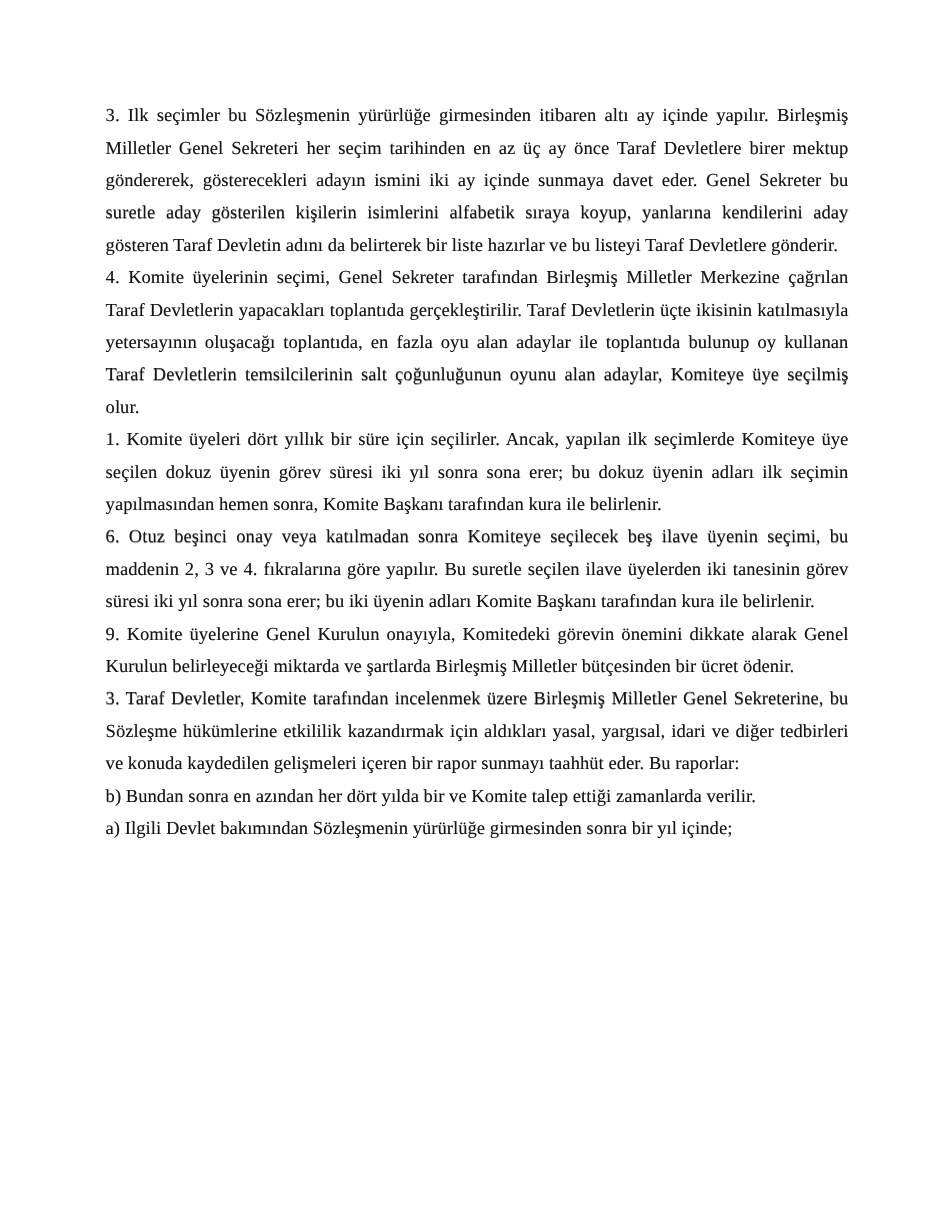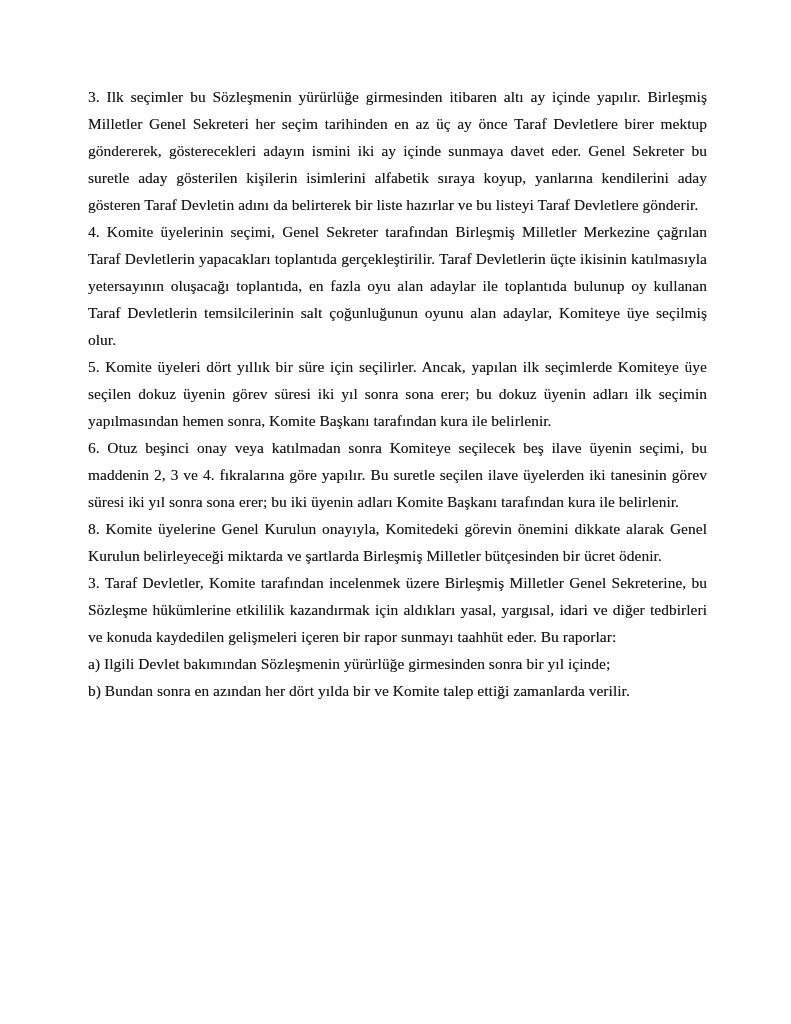--- a/index.html
+++ b/index.html
@@ -28,20 +28,20 @@
     letter-spacing: 0.1px;
   }
 </style>
 </head>
 <body style="background-color: rgb(255, 255, 255);">
 
 <div class="page" style="color: rgb(21, 21, 21);">
   <div class="text-block">
     <p class="para">3. Ilk seçimler bu Sözleşmenin yürürlüğe girmesinden itibaren altı ay içinde yapılır. Birleşmiş Milletler Genel Sekreteri her seçim tarihinden en az üç ay önce Taraf Devletlere birer mektup göndererek, gösterecekleri adayın ismini iki ay içinde sunmaya davet eder. Genel Sekreter bu suretle aday gösterilen kişilerin isimlerini alfabetik sıraya koyup, yanlarına kendilerini aday gösteren Taraf Devletin adını da belirterek bir liste hazırlar ve bu listeyi Taraf Devletlere gönderir.</p>
     <p class="para">4. Komite üyelerinin seçimi, Genel Sekreter tarafından Birleşmiş Milletler Merkezine çağrılan Taraf Devletlerin yapacakları toplantıda gerçekleştirilir. Taraf Devletlerin üçte ikisinin katılmasıyla yetersayının oluşacağı toplantıda, en fazla oyu alan adaylar ile toplantıda bulunup oy kullanan Taraf Devletlerin temsilcilerinin salt çoğunluğunun oyunu alan adaylar, Komiteye üye seçilmiş olur.</p>
-    <p class="para">5. Komite üyeleri dört yıllık bir süre için seçilirler. Ancak, yapılan ilk seçimlerde Komiteye üye seçilen dokuz üyenin görev süresi iki yıl sonra sona erer; bu dokuz üyenin adları ilk seçimin yapılmasından hemen sonra, Komite Başkanı tarafından kura ile belirlenir.</p>
+    <p class="para">1. Komite üyeleri dört yıllık bir süre için seçilirler. Ancak, yapılan ilk seçimlerde Komiteye üye seçilen dokuz üyenin görev süresi iki yıl sonra sona erer; bu dokuz üyenin adları ilk seçimin yapılmasından hemen sonra, Komite Başkanı tarafından kura ile belirlenir.</p>
     <p class="para">6. Otuz beşinci onay veya katılmadan sonra Komiteye seçilecek beş ilave üyenin seçimi, bu maddenin 2, 3 ve 4. fıkralarına göre yapılır. Bu suretle seçilen ilave üyelerden iki tanesinin görev süresi iki yıl sonra sona erer; bu iki üyenin adları Komite Başkanı tarafından kura ile belirlenir.</p>
-    <p class="para">8. Komite üyelerine Genel Kurulun onayıyla, Komitedeki görevin önemini dikkate alarak Genel Kurulun belirleyeceği miktarda ve şartlarda Birleşmiş Milletler bütçesinden bir ücret ödenir.</p>
+    <p class="para">9. Komite üyelerine Genel Kurulun onayıyla, Komitedeki görevin önemini dikkate alarak Genel Kurulun belirleyeceği miktarda ve şartlarda Birleşmiş Milletler bütçesinden bir ücret ödenir.</p>
     <p class="para">3. Taraf Devletler, Komite tarafından incelenmek üzere Birleşmiş Milletler Genel Sekreterine, bu Sözleşme hükümlerine etkililik kazandırmak için aldıkları yasal, yargısal, idari ve diğer tedbirleri ve konuda kaydedilen gelişmeleri içeren bir rapor sunmayı taahhüt eder. Bu raporlar:</p>
+    <p class="para">b) Bundan sonra en azından her dört yılda bir ve Komite talep ettiği zamanlarda verilir.</p>
     <p class="para">a) Ilgili Devlet bakımından Sözleşmenin yürürlüğe girmesinden sonra bir yıl içinde;</p>
-    <p class="para">b) Bundan sonra en azından her dört yılda bir ve Komite talep ettiği zamanlarda verilir.</p>
   </div>
 </div>
 
 </body></html>

